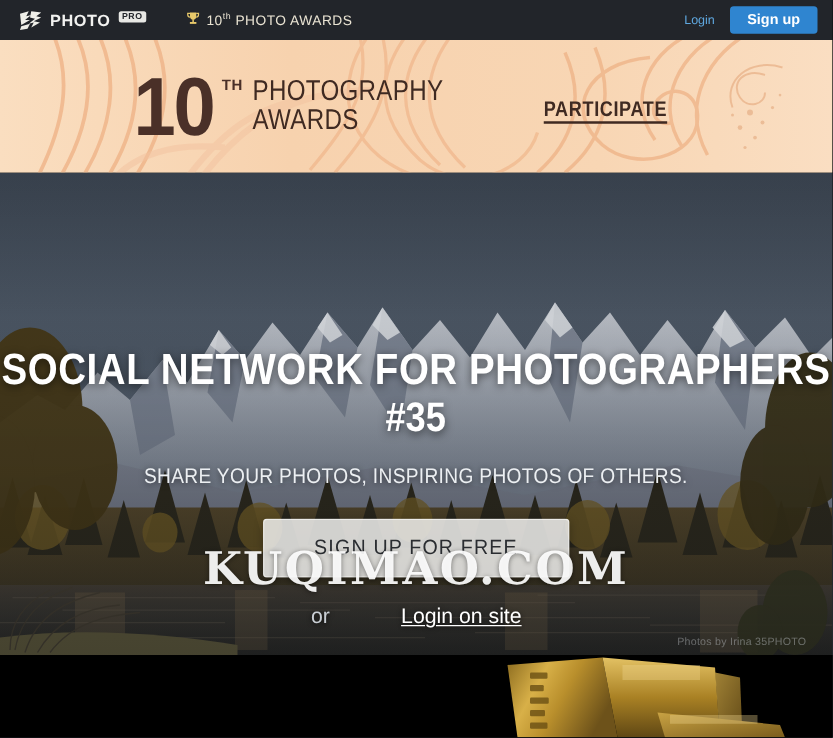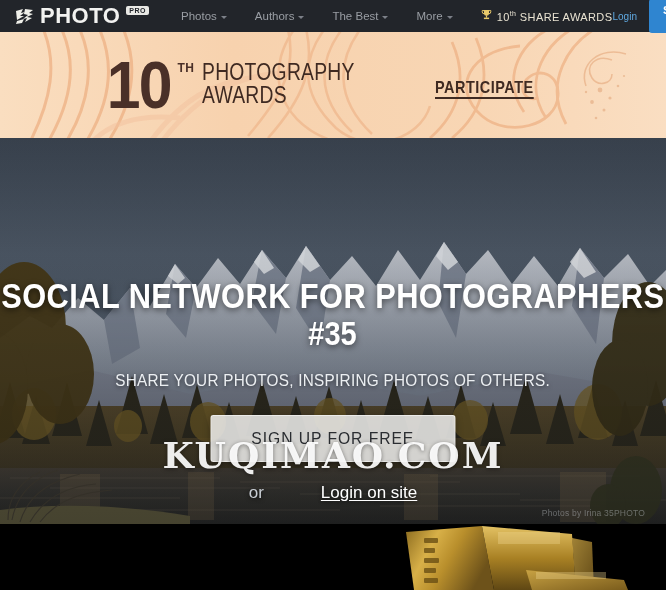--- a/index.html
+++ b/index.html
@@ -21,21 +21,21 @@
   .logo{
     display:flex; align-items:center; gap:4px;
     margin-left:14px; margin-right:18px;
     cursor:pointer; user-select:none;
   }
   .logo-mark{
     width:22px;height:17px;
     display:flex;align-items:center;justify-content:center;
   }
   .logo-text{
-    color:#f2f2f0; font-size:22px; font-weight:bold;
+    color:#f2f2f0; font-size:13px; font-weight:bold;
     letter-spacing:.5px; font-family:"Liberation Sans", sans-serif;
     line-height:1;
   }
   .logo-pro{
     background:#e8e8e4; color:#22252a;
     font-size:7px; font-weight:bold; letter-spacing:.5px;
     padding:1px 3px 1px 3px; border-radius:2px;
     margin-left:2px; margin-bottom:7px; align-self:flex-start;
     position:relative; top:1px;
   }
@@ -210,50 +210,32 @@
       <svg width="22" height="17" viewBox="0 0 22 17">
         <path d="M2 3 L9 1 L7 5 L11 4 L6 8 L10 8 L3 12 Z" fill="#efefe9"></path>
         <path d="M11 1 L19 2 L15 5 L19 6 L13 9 L18 10 L11 14 L13 10 L9 11 L14 7 L10 6 Z" fill="#efefe9"></path>
         <path d="M3 13 L10 11 L8 15 L2 16 Z" fill="#efefe9"></path>
       </svg>
     </span>
     <span class="logo-text">PHOTO</span>
     <span class="logo-pro">PRO</span>
   </div>
 
-  <div class="nav">
-    <div class="nav-item">
-      <span>Photos</span>
-      <i class="caret"></i>
-    </div>
-    <div class="nav-item">
-      <span>Authors</span>
-      <i class="caret"></i>
-    </div>
-    <div class="nav-item">
-      <span>The Best</span>
-      <i class="caret"></i>
-    </div>
-    <div class="nav-item">
-      <span>More</span>
-      <i class="caret"></i>
-    </div>
-  </div>
 
   <div class="nav-awards">
     <span class="trophy">
       <svg width="11" height="12" viewBox="0 0 11 12">
         <path d="M3 1 h5 v3.2 a2.5 2.5 0 0 1 -5 0 Z" fill="#e8c96a"></path>
         <path d="M3 1.6 H1.2 v1.2 a2 2 0 0 0 1.9 2" fill="none" stroke="#e8c96a" stroke-width="1"></path>
         <path d="M8 1.6 H9.8 v1.2 a2 2 0 0 1 -1.9 2" fill="none" stroke="#e8c96a" stroke-width="1"></path>
         <rect x="4.9" y="6.4" width="1.2" height="2.3" fill="#e8c96a"></rect>
         <rect x="2.9" y="8.6" width="5.2" height="1.5" fill="#e8c96a"></rect>
       </svg>
     </span>
-    <span class="awards-text"><span>10</span><sup>th</sup> <span>SHARE AWARDS</span></span>
+    <span class="awards-text"><span>10</span><sup>th</sup> <span>PHOTO AWARDS</span></span>
   </div>
 
   <div class="right-area">
     <span class="login-link">Login</span>
     <button class="signup-btn">Sign up</button>
   </div>
 </div>
 
 <div class="banner">
   <svg class="banner-svg" viewBox="0 0 666 106" preserveAspectRatio="none">

